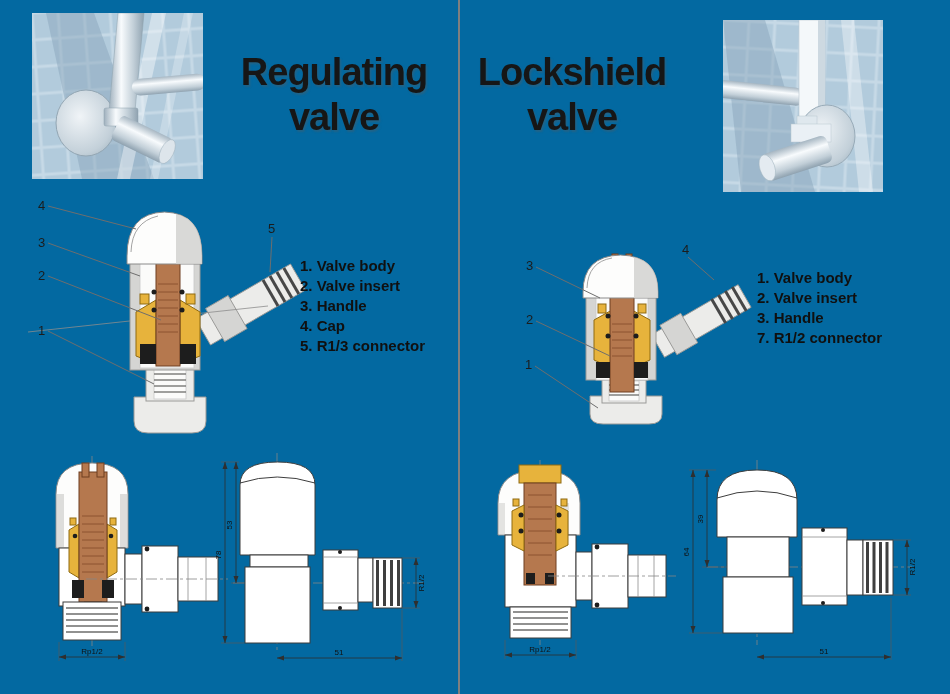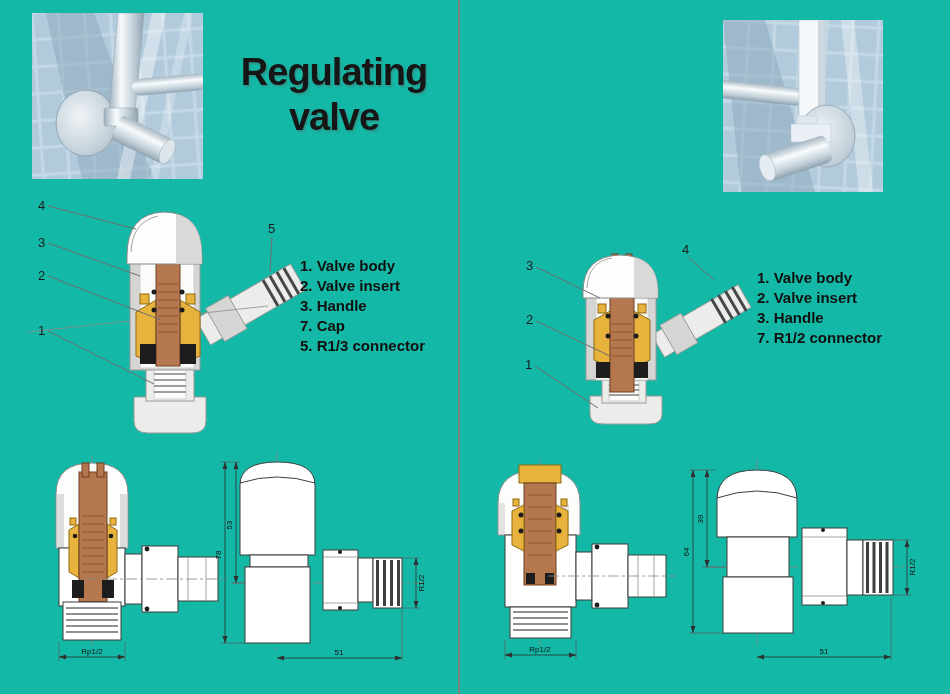--- a/index.html
+++ b/index.html
@@ -1,16 +1,16 @@
 <!DOCTYPE html>
 <html><head>
 <meta charset="utf-8">
 <style>
   html,body{margin:0;padding:0;background:#fff;}
-  .stage{position:relative;width:950px;height:694px;background:#14b8a6;overflow:hidden;
+  .stage{position:relative;width:950px;height:694px;background:#0369a1;overflow:hidden;
          font-family:"Liberation Sans",sans-serif;}
   .divider{position:absolute;left:458px;top:0;width:2px;height:694px;background:#7f7f7f;}
   .title{position:absolute;font-weight:bold;font-size:38px;line-height:1.18;text-align:center;
          color:#161616;letter-spacing:-1px;text-shadow:1.5px 1.5px 2px rgba(90,90,90,.35);}
   #title-reg{left:216px;top:50px;width:236px;}
   #title-lock{left:460px;top:50px;width:224px;}
   .legend{position:absolute;font-weight:bold;font-size:15px;line-height:20px;color:#101010;}
   #legend-reg{left:300px;top:256px;}
   #legend-lock{left:757px;top:268px;}
   .abs{position:absolute;}
@@ -161,21 +161,21 @@
       <text x="10" y="88" class="callout">2</text>
       <text x="10" y="143" class="callout">1</text>
       <text x="240" y="41" class="callout">5</text>
     </g>
   </svg>
 
   <div class="legend" id="legend-reg">
     <div>1. Valve body</div>
     <div>2. Valve insert</div>
     <div>3. Handle</div>
-    <div>7. Cap</div>
+    <div>4. Cap</div>
     <div>5. R1/3 connector</div>
   </div>
 
   <svg class="abs" style="left:46px;top:450px;" width="190" height="215" viewBox="0 0 190 215">
     <line x1="46" y1="6" x2="46" y2="196" class="cl"></line>
     <g>
       <path d="M10,44 Q10,13 46,13 Q82,13 82,44 L82,98 L10,98 Z" class="olight"></path>
       <rect x="11" y="44" width="7" height="53" fill="#dddddb" stroke="none"></rect>
       <rect x="74" y="44" width="7" height="53" fill="#dddddb" stroke="none"></rect>
     </g>
@@ -281,20 +281,21 @@
     <g>
       <line x1="187" y1="113" x2="205" y2="113" class="ext"></line>
       <line x1="187" y1="163" x2="205" y2="163" class="ext"></line>
       <line x1="201" y1="113" x2="201" y2="163" class="diml"></line>
       <polygon points="201,113 198.5,120 203.5,120" class="arr"></polygon>
       <polygon points="201,163 198.5,156 203.5,156" class="arr"></polygon>
       <text x="209" y="138" class="dimt" transform="rotate(-90 209 138)">R1/2</text>
     </g>
   </svg>
 
+  <div class="title" id="title-lock">Lockshield valve</div>
 
   <div class="photo" style="left:723px;top:20px;width:160px;height:172px;">
     <svg width="160" height="172" viewBox="0 0 160 172">
       <defs>
         <pattern id="tileR" width="26" height="27" patternUnits="userSpaceOnUse" patternTransform="rotate(3)">
           <rect width="26" height="27" fill="#c6d9e6"></rect>
           <rect x="1.5" y="1.5" width="23" height="24" fill="#b2cbdc"></rect>
         </pattern>
         <linearGradient id="chrH2" x1="0" y1="0" x2="0" y2="1">
           <stop offset="0" stop-color="#a6b6c2"></stop>

